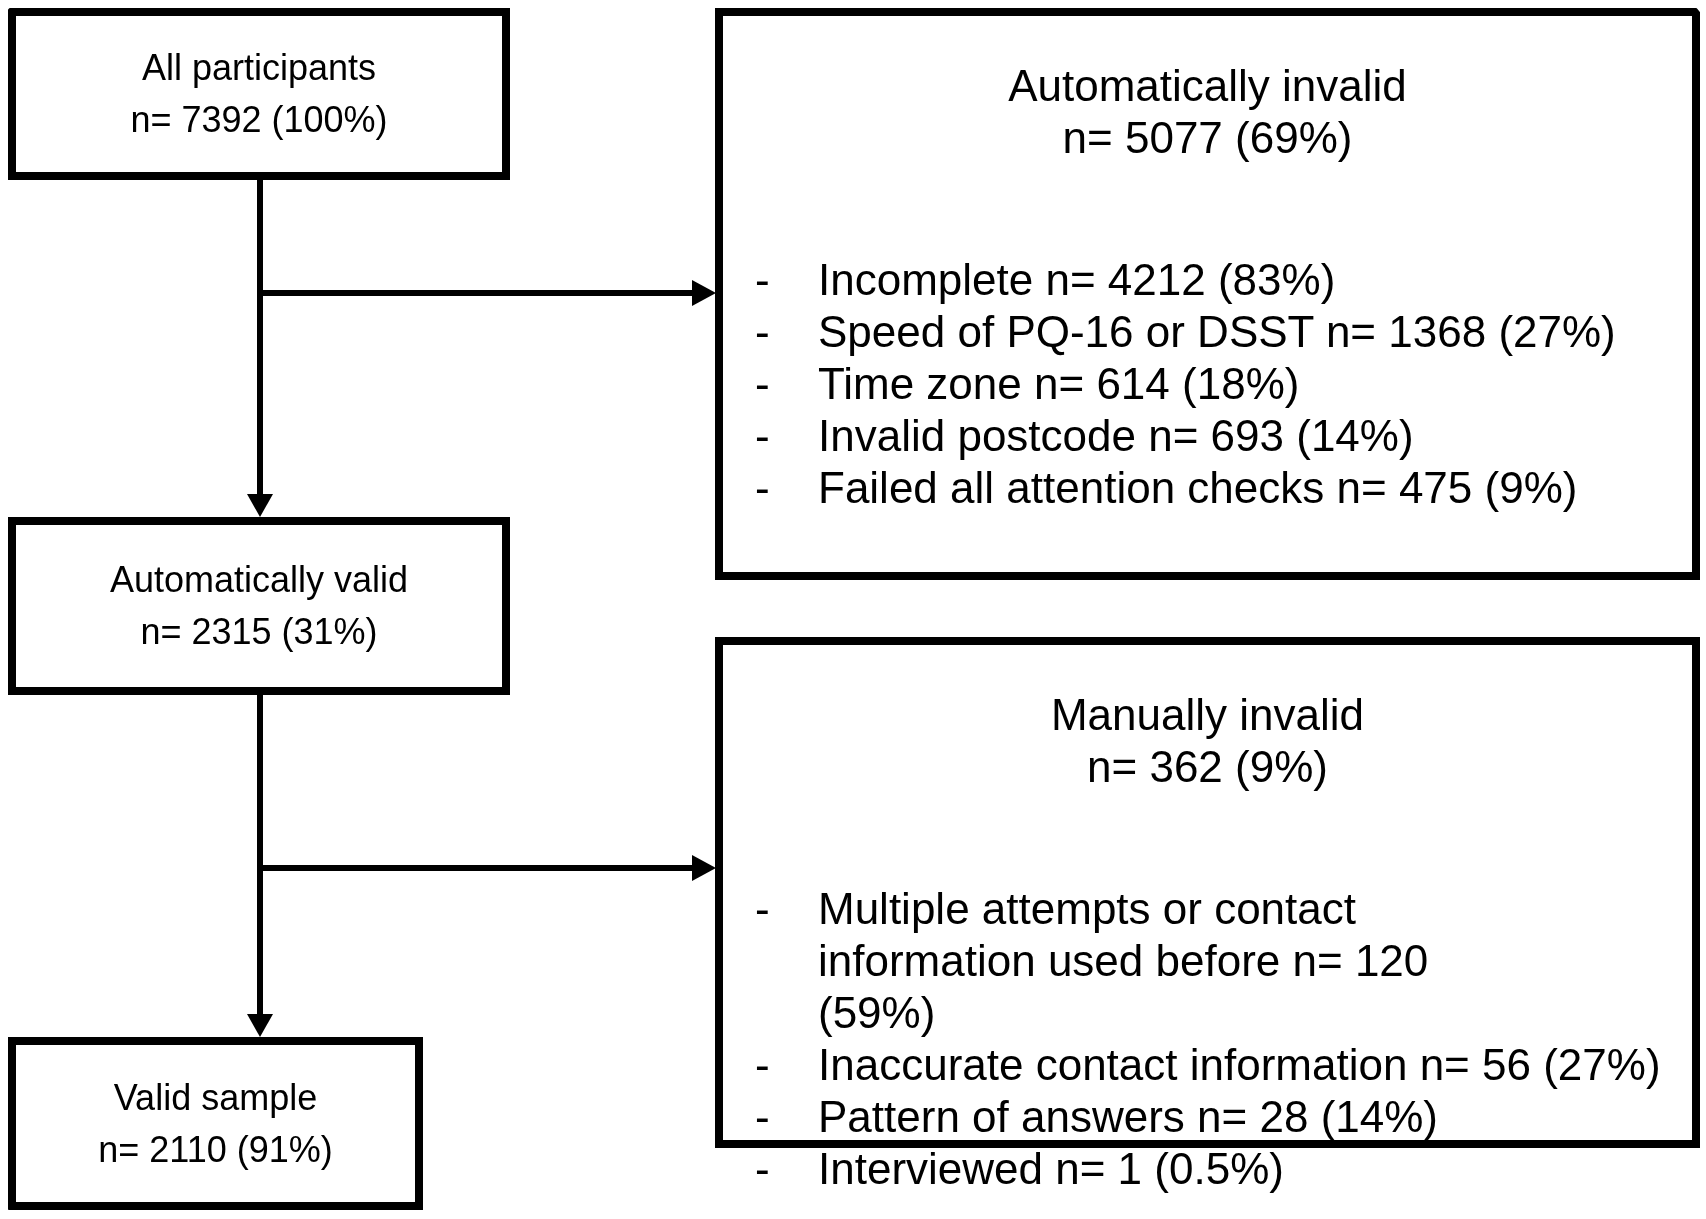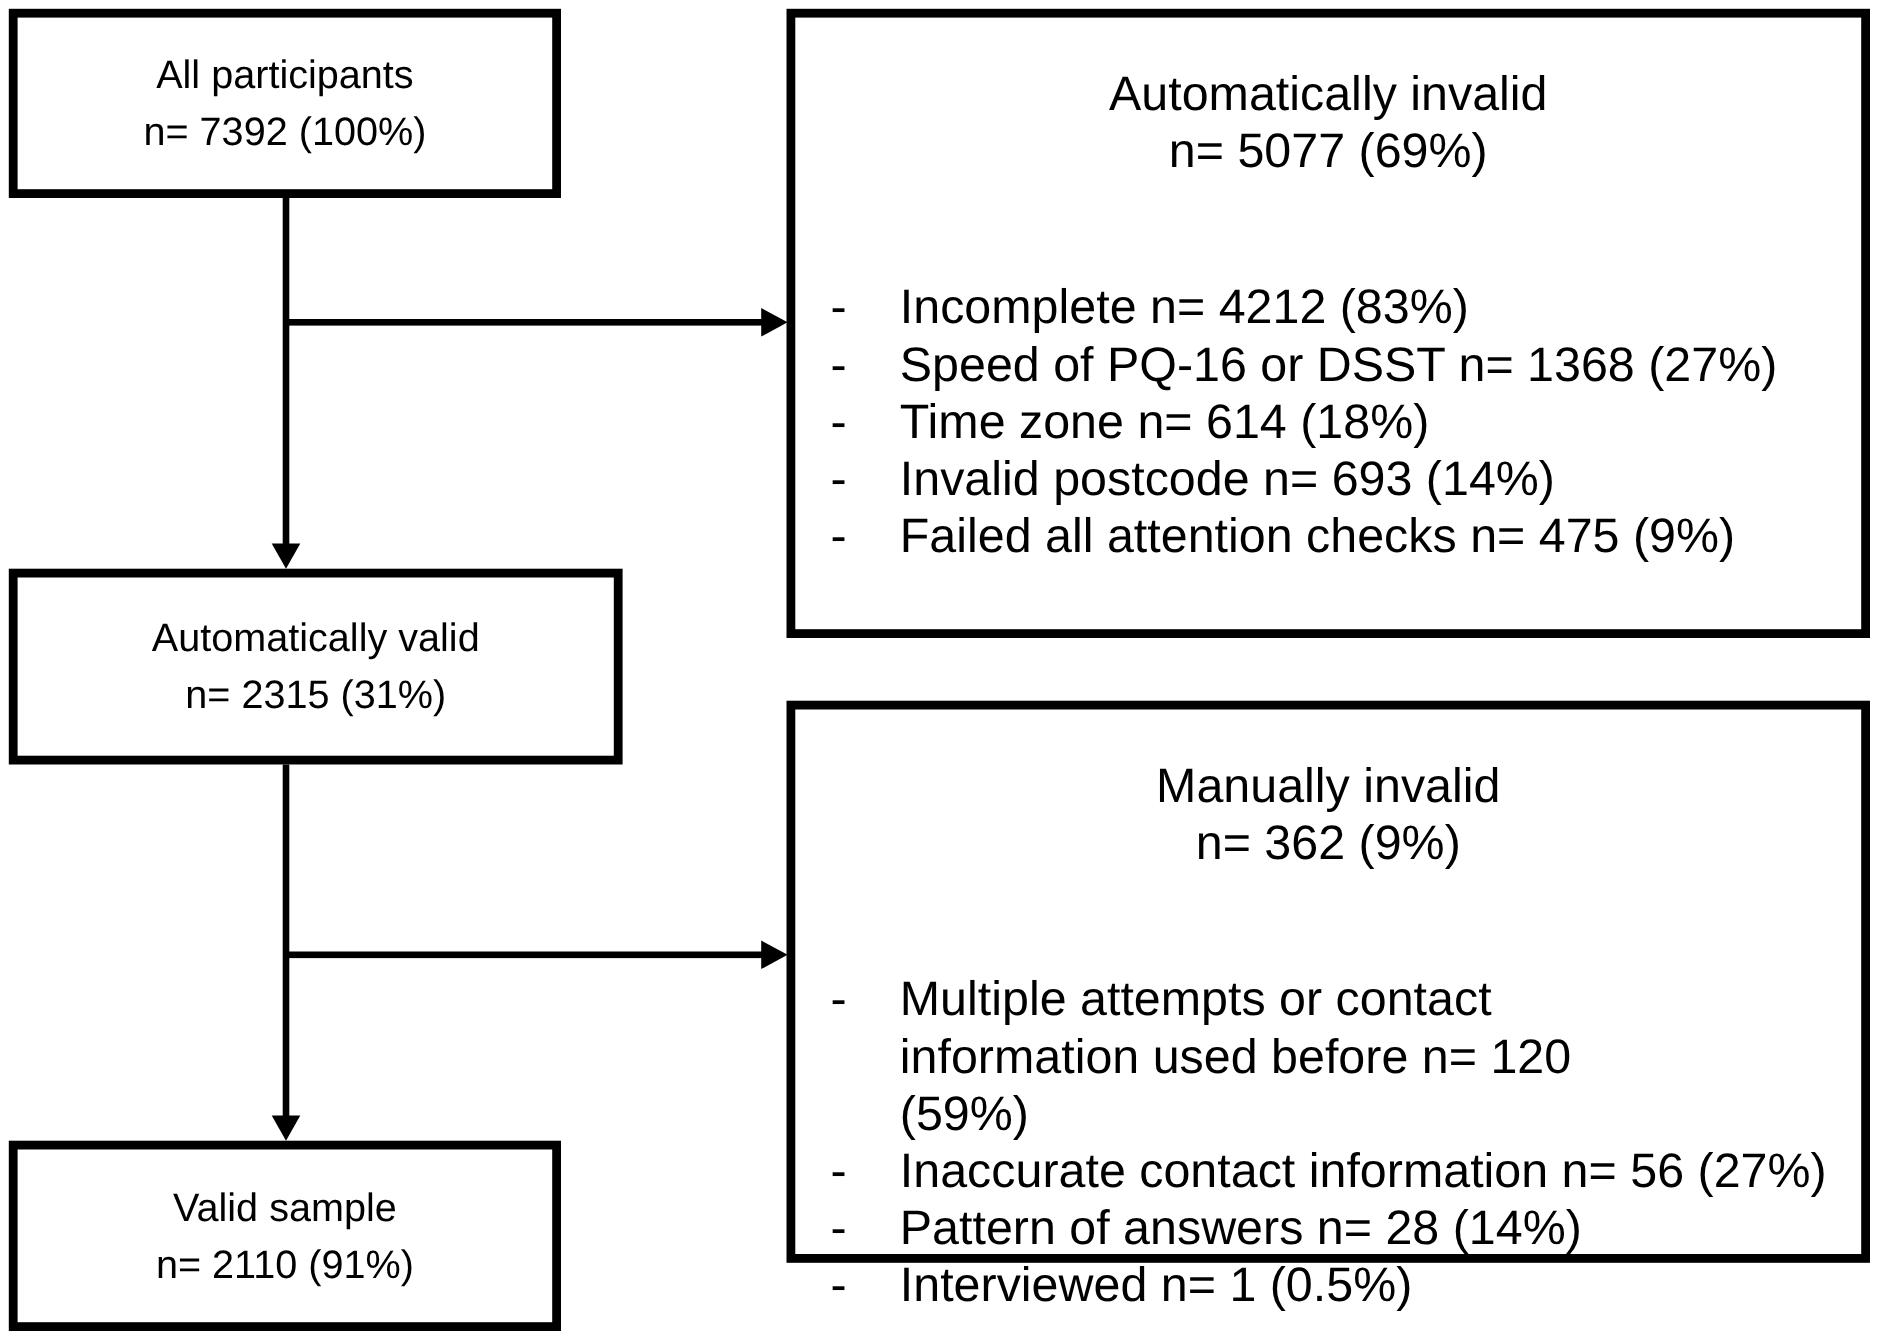--- a/index.html
+++ b/index.html
@@ -8,40 +8,41 @@
     background: #ffffff;
   }
   #canvas {
     position: relative;
     width: 1706px;
     height: 1219px;
     background: #ffffff;
     font-family: "Liberation Sans", sans-serif;
     color: #000000;
     overflow: hidden;
+    border-radius: 30px;
   }
   .flowbox {
     position: absolute;
     box-sizing: border-box;
     border: 8px solid #000000;
     background: #ffffff;
   }
   
   .stage-box {
     display: flex;
     flex-direction: column;
     align-items: center;
     justify-content: center;
     text-align: center;
     font-size: 36px;
     line-height: 52px;
   }
   #box-all-participants { left: 8px;  top: 8px;    width: 502px; height: 172px; }
-  #box-auto-valid       { left: 8px;  top: 517px;  width: 558px; height: 178px; }
-  #box-valid-sample     { left: 8px;  top: 1037px; width: 502px; height: 173px; }
+  #box-auto-valid       { left: 8px;  top: 517px;  width: 502px; height: 178px; }
+  #box-valid-sample     { left: 8px;  top: 1037px; width: 415px; height: 173px; }
 
   
   .excl-box { font-size: 44px; line-height: 52px; }
   #box-auto-invalid   { left: 715px; top: 8px;   width: 985px; height: 572px; }
   #box-manual-invalid { left: 715px; top: 637px; width: 985px; height: 511px; }
 
   .excl-title {
     margin-top: 44px;
     text-align: center;
   }

